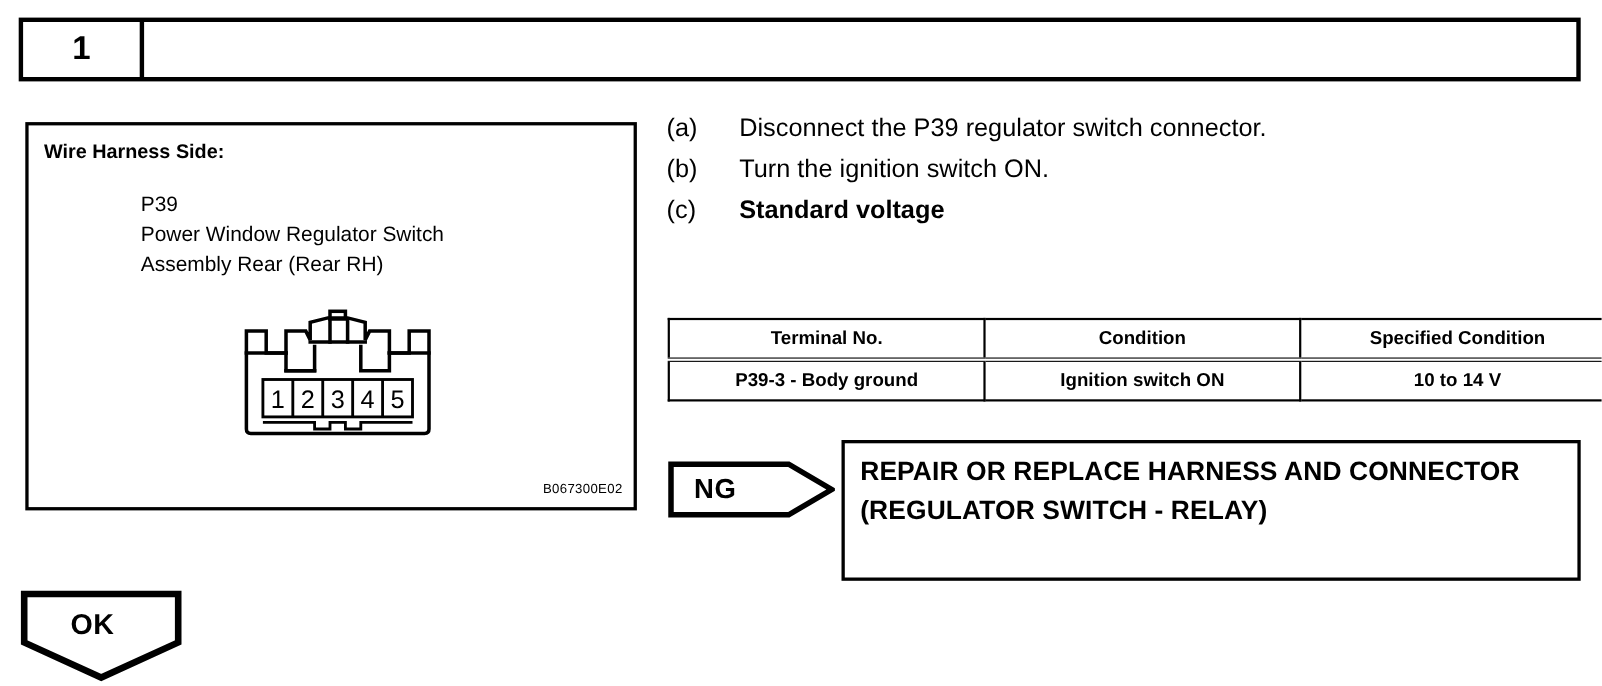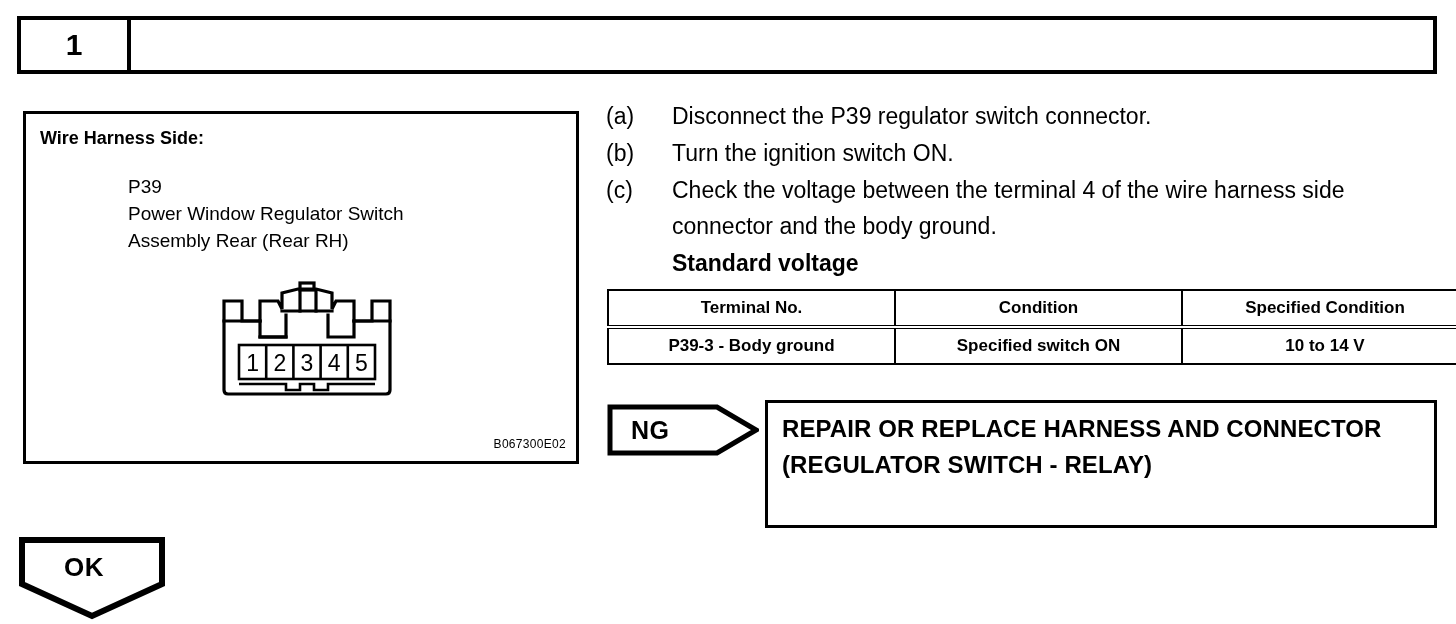--- a/index.html
+++ b/index.html
@@ -145,21 +145,21 @@
   #ng-result-row {
     position: absolute;
     left: 607px;
     top: 400px;
     width: 830px;
     height: 128px;
   }
   #ng-flag {
     position: absolute;
     left: 0;
-    top: 4px;
+    top: 19px;
     width: 152px;
     height: 36px;
   }
   #ng-flag svg { display: block; }
   #ng-flag-label {
     position: absolute;
     left: 24px;
     top: 12px;
     font-size: 25px;
     font-weight: bold;
@@ -276,39 +276,38 @@
   </div>
 
   <div class="step-row">
     <span class="step-marker">(b)</span>
     <span class="step-text">Turn the ignition switch ON.</span>
   </div>
 
   <div class="step-row">
     <span class="step-marker">(c)</span>
     <span class="step-text">
-      <span>Check the voltage between the terminal 4 of the wire harness side connector and the body ground.</span>
       <span class="step-sub-bold">Standard voltage</span>
     </span>
   </div>
 
 </div>
 
 <table id="spec-table">
   <thead>
     <tr>
       <th class="col-terminal">Terminal No.</th>
       <th class="col-condition">Condition</th>
       <th class="col-spec">Specified Condition</th>
     </tr>
   </thead>
   <tbody>
     <tr>
       <td>P39-3 - Body ground</td>
-      <td>Specified switch ON</td>
+      <td>Ignition switch ON</td>
       <td>10 to 14 V</td>
     </tr>
   </tbody>
 </table>
 
 <div id="ng-result-row">
 
   <div id="ng-flag">
     <svg width="152" height="52" viewBox="0 0 152 52" xmlns="http://www.w3.org/2000/svg">
       <path d="M 3,3 L 110,3 L 149,26 L 110,49 L 3,49 Z" fill="#ffffff" stroke="#000" stroke-width="5" stroke-linejoin="miter"></path>

